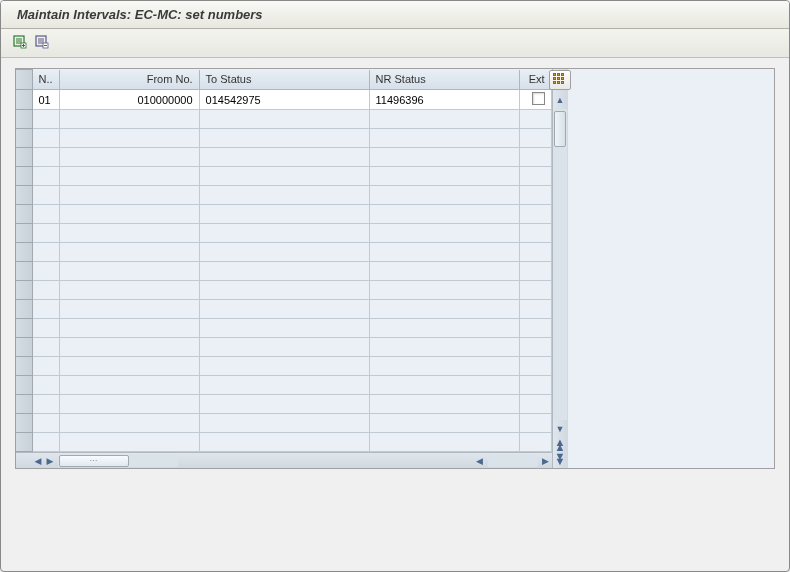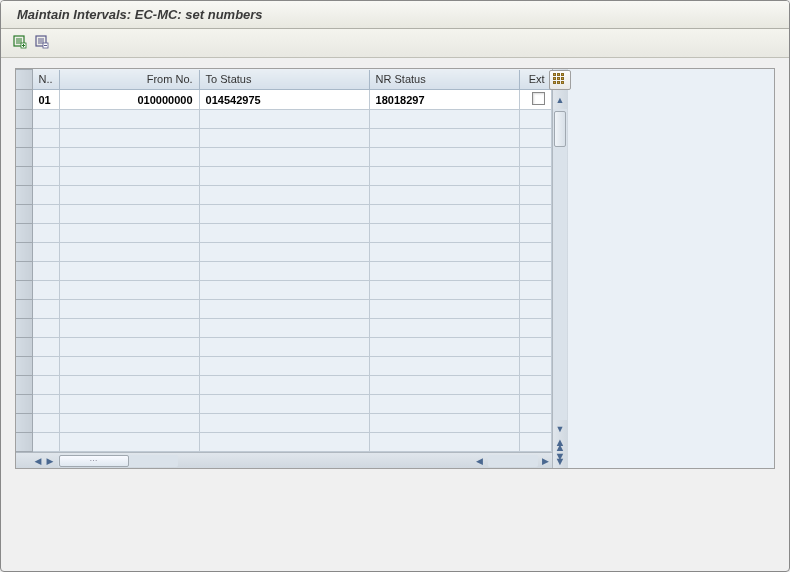--- a/index.html
+++ b/index.html
@@ -74,21 +74,20 @@
       border: 1px solid #c0cad4;
       padding: 2px 6px;
       height: 19px;
       background: #eaf0f6;
     }
     td:first-child {
       border-left: none;
     }
     tr.data-row td {
       background: #ffffff;
-      font-weight: bold;
     }
     .rowhdr {
       background: linear-gradient(to right, #d4dce4, #c8d0d8) !important;
       border: 1px solid #a0a8b0;
       width: 16px;
       padding: 0;
     }
     .col-n { width: 24px; }
     .col-from { width: 140px; text-align: right; }
     .col-to { width: 170px; }
@@ -253,21 +252,21 @@
             <th class="col-nr">NR Status</th>
             <th class="col-ext">Ext</th>
           </tr>
         </thead>
         <tbody id="grid-body">
         <tr class="data-row">
               <td class="rowhdr"></td>
               <td class="col-n">01</td>
               <td class="col-from">010000000</td>
               <td class="col-to">014542975</td>
-              <td class="col-nr">18018297</td>
+              <td class="col-nr">11496396</td>
               <td class="col-ext"><span class="chk"></span></td>
             </tr>
             <tr>
               <td class="rowhdr"></td>
               <td class="col-n"></td>
               <td class="col-from"></td>
               <td class="col-to"></td>
               <td class="col-nr"></td>
               <td class="col-ext"></td>
             </tr>

